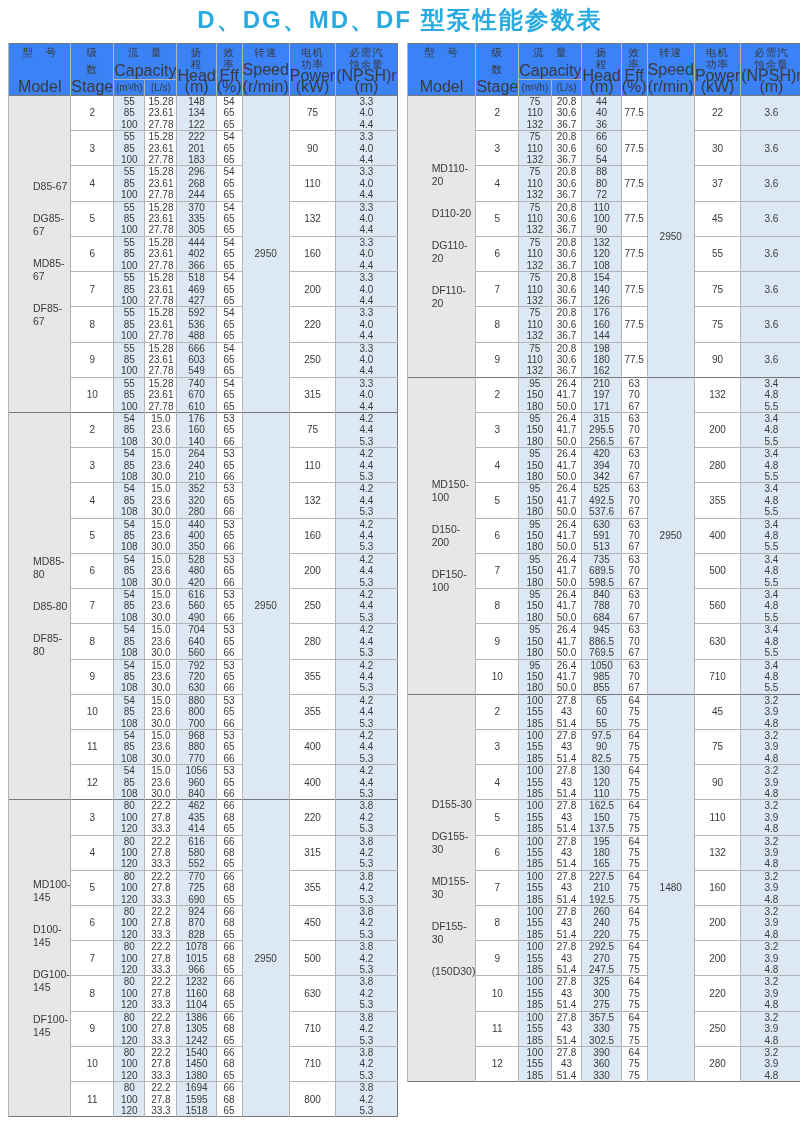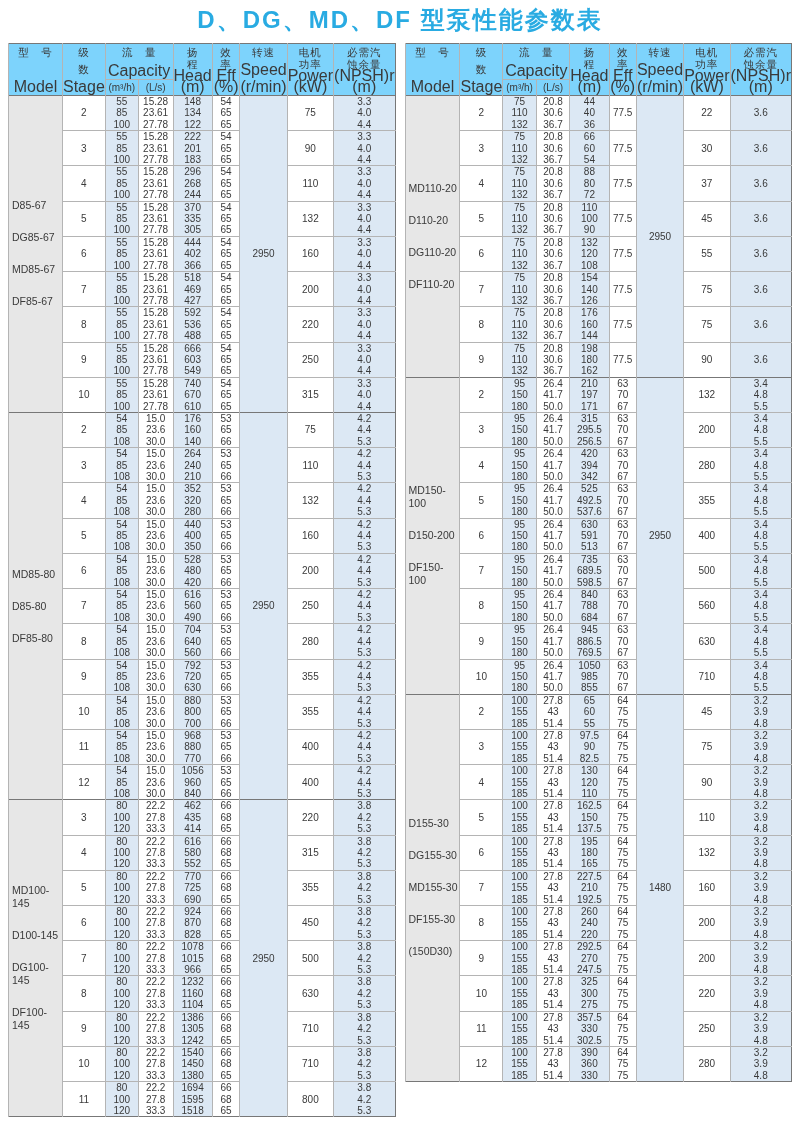--- a/index.html
+++ b/index.html
@@ -13,24 +13,24 @@
          margin:4px 0 7px;letter-spacing:2px;}
   .tables{display:flex;gap:9px;padding:0 8px;align-items:flex-start;}
   table{border-collapse:collapse;table-layout:fixed;border:1.5px solid var(--frame);}
   td,th{border-left:1px solid var(--line);padding:0;font-size:10px;text-align:center;
         vertical-align:middle;overflow:hidden;}
   td{height:11.4px;line-height:11.4px;}
   .bt{border-top:1px solid var(--line);}
   .gt{border-top:1px solid var(--frame);}
   .b{background:var(--blue);}
   .w{background:#fff;}
-  td.model{background:var(--gray);text-align:left;padding-left:3px;font-size:10.5px;}
+  td.model{background:var(--gray);text-align:left;padding-left:24px;font-size:10.5px;}
   td.model div{line-height:13px;margin:0 0 19px 0;}
   td.model div:last-child{margin-bottom:0;}
-  thead th{background:#7dd3fc;font-weight:normal;}
+  thead th{background:#3b82f6;font-weight:normal;}
   .hwrap{display:flex;flex-direction:column;justify-content:space-between;
          align-items:center;padding:3px 0;}
   .hwrap.h2{height:51px;}
   .hwrap.h1{height:35px;}
   th .zh{font-size:10.5px;line-height:11.5px;letter-spacing:1px;}
   th .en{font-size:16px;line-height:11px;letter-spacing:0;}
   thead tr.units th{height:15px;line-height:15px;border-top:1px solid var(--line);}
 </style>
 </head>
 <body>

